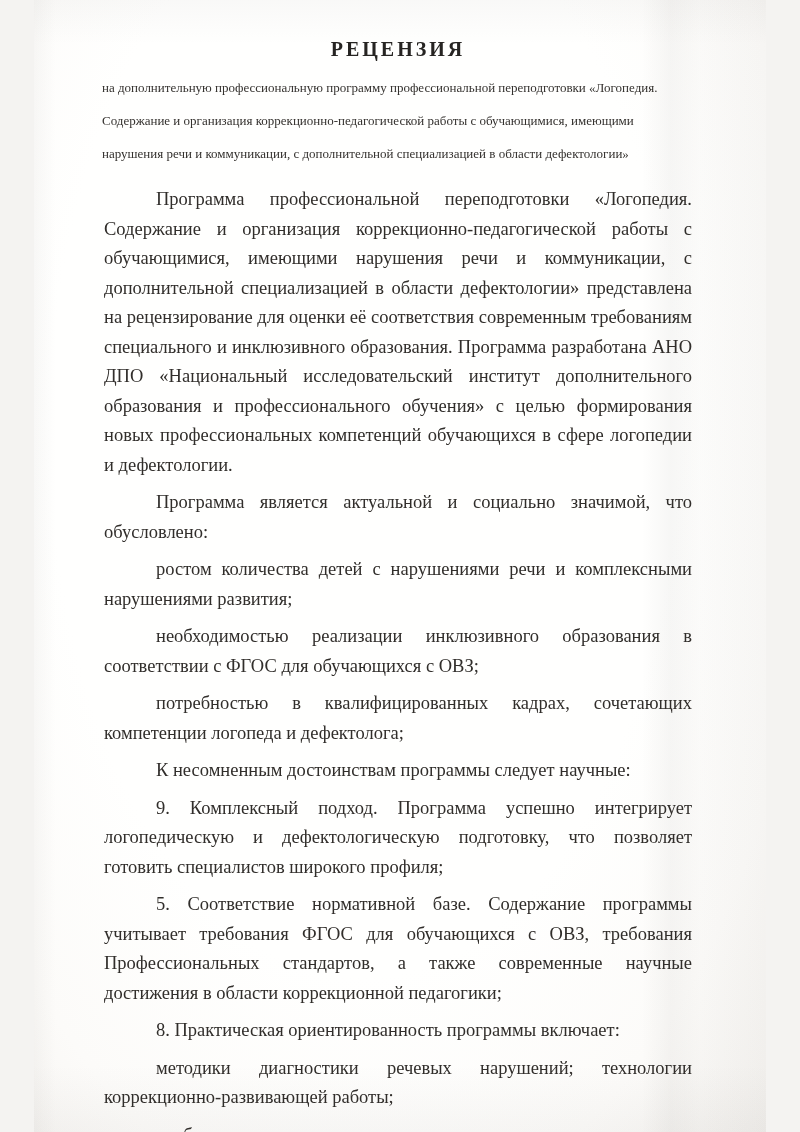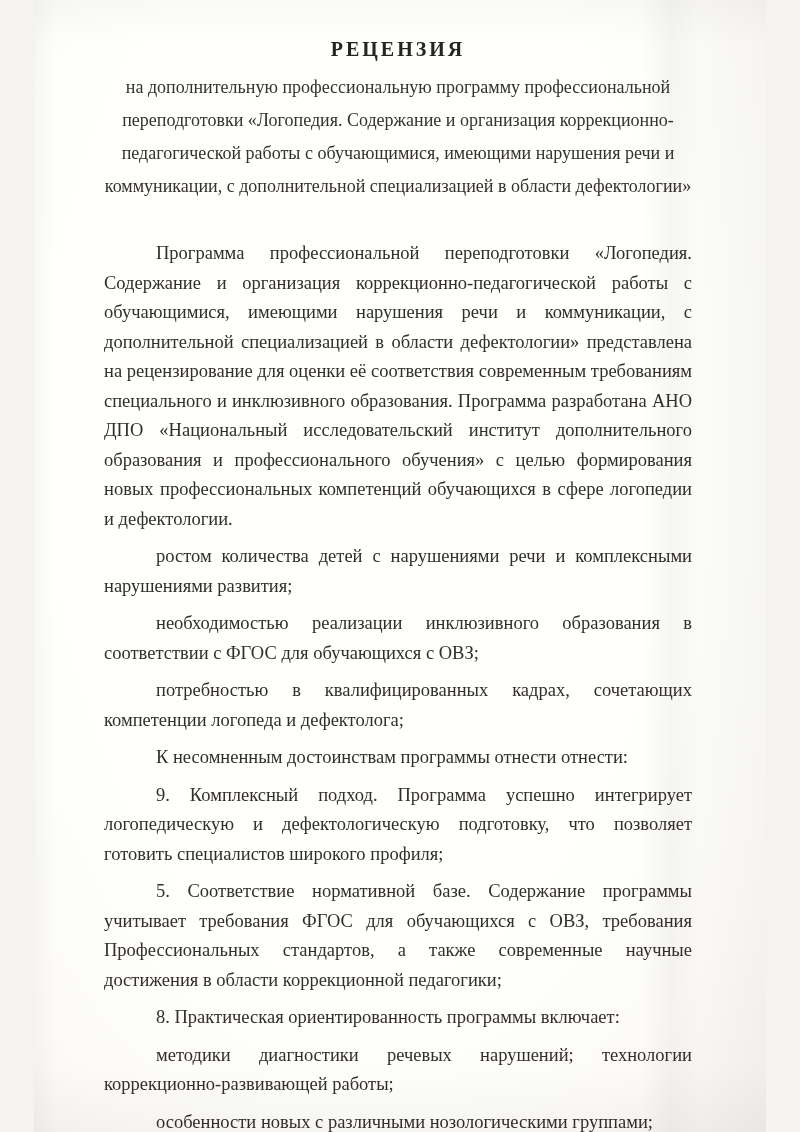--- a/index.html
+++ b/index.html
@@ -24,46 +24,47 @@
   }
   .doc-title {
     text-align: center;
     font-weight: bold;
     font-size: 20px;
     letter-spacing: 3px;
     margin: 0 0 10px 0;
     color: #262422;
   }
   .doc-subtitle {
-    text-align: center;
-    font-size: 18px;
+    text-align: left;
+    font-size: 13px;
     line-height: 33px;
-    margin: 0 6px 36px 6px;
+    margin: 0 6px 15px 6px;
     color: #34312e;
   }
   .body-text p {
     margin: 8px;
     font-size: 18.5px;
     line-height: 29.5px;
     text-align: justify;
     text-indent: 52px;
     color: #312e2b;
   }
 </style>
 </head>
 <body>
 
 <div class="page">
   <h1 class="doc-title">РЕЦЕНЗИЯ</h1>
   <div class="doc-subtitle">на дополнительную профессиональную программу профессиональной переподготовки «Логопедия. Содержание и организация коррекционно-педагогической работы с обучающимися, имеющими нарушения речи и коммуникации, с дополнительной специализацией в области дефектологии»</div>
   <div class="body-text">
     <p>Программа профессиональной переподготовки «Логопедия. Содержание и организация коррекционно-педагогической работы с обучающимися, имеющими нарушения речи и коммуникации, с дополнительной специализацией в области дефектологии» представлена на рецензирование для оценки её соответствия современным требованиям специального и инклюзивного образования. Программа разработана АНО ДПО «Национальный исследовательский институт дополнительного образования и профессионального обучения» с целью формирования новых профессиональных компетенций обучающихся в сфере логопедии и дефектологии.</p>
+    <p>Программа является актуальной и социально значимой, что обусловлено:</p>
     <p>ростом количества детей с нарушениями речи и комплексными нарушениями развития;</p>
     <p>необходимостью реализации инклюзивного образования в соответствии с ФГОС для обучающихся с ОВЗ;</p>
     <p>потребностью в квалифицированных кадрах, сочетающих компетенции логопеда и дефектолога;</p>
-    <p>К несомненным достоинствам программы отнести отнести:</p>
+    <p>К несомненным достоинствам программы следует научные:</p>
     <p>9. Комплексный подход. Программа успешно интегрирует логопедическую и дефектологическую подготовку, что позволяет готовить специалистов широкого профиля;</p>
     <p>5. Соответствие нормативной базе. Содержание программы учитывает требования ФГОС для обучающихся с ОВЗ, требования Профессиональных стандартов, а также современные научные достижения в области коррекционной педагогики;</p>
     <p>8. Практическая ориентированность программы включает:</p>
     <p>методики диагностики речевых нарушений; технологии коррекционно-развивающей работы;</p>
     <p>особенности новых с различными нозологическими группами;</p>
   </div>
 </div>
 
 </body></html>

